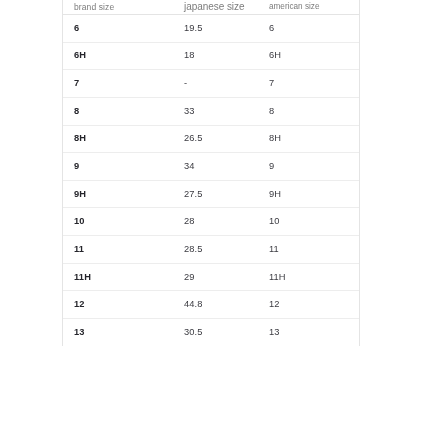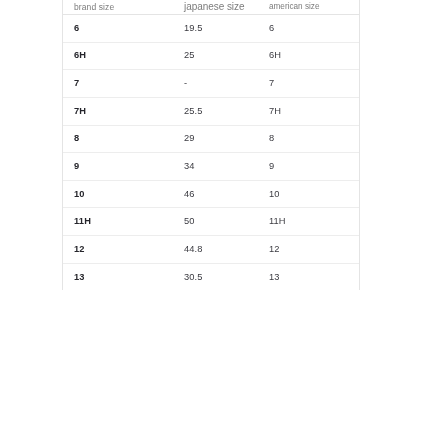--- a/index.html
+++ b/index.html
@@ -121,51 +121,61 @@
         </tr>
       </thead>
       <tbody id="table-body">
           <tr>
             <td class="brand">6</td>
             <td class="jp">19.5</td>
             <td class="us">6</td>
           </tr>
           <tr>
             <td class="brand">6H</td>
-            <td class="jp">25</td>
+            <td class="jp">18</td>
             <td class="us">6H</td>
           </tr>
           <tr>
             <td class="brand">7</td>
             <td class="jp">-</td>
             <td class="us">7</td>
           </tr>
           <tr>
-            <td class="brand">7H</td>
-            <td class="jp">25.5</td>
-            <td class="us">7H</td>
+            <td class="brand">8</td>
+            <td class="jp">33</td>
+            <td class="us">8</td>
           </tr>
           <tr>
-            <td class="brand">8</td>
-            <td class="jp">29</td>
-            <td class="us">8</td>
+            <td class="brand">8H</td>
+            <td class="jp">26.5</td>
+            <td class="us">8H</td>
           </tr>
           <tr>
             <td class="brand">9</td>
             <td class="jp">34</td>
             <td class="us">9</td>
           </tr>
           <tr>
+            <td class="brand">9H</td>
+            <td class="jp">27.5</td>
+            <td class="us">9H</td>
+          </tr>
+          <tr>
             <td class="brand">10</td>
-            <td class="jp">46</td>
+            <td class="jp">28</td>
             <td class="us">10</td>
           </tr>
           <tr>
+            <td class="brand">11</td>
+            <td class="jp">28.5</td>
+            <td class="us">11</td>
+          </tr>
+          <tr>
             <td class="brand">11H</td>
-            <td class="jp">50</td>
+            <td class="jp">29</td>
             <td class="us">11H</td>
           </tr>
           <tr>
             <td class="brand">12</td>
             <td class="jp">44.8</td>
             <td class="us">12</td>
           </tr>
           <tr>
             <td class="brand">13</td>
             <td class="jp">30.5</td>

